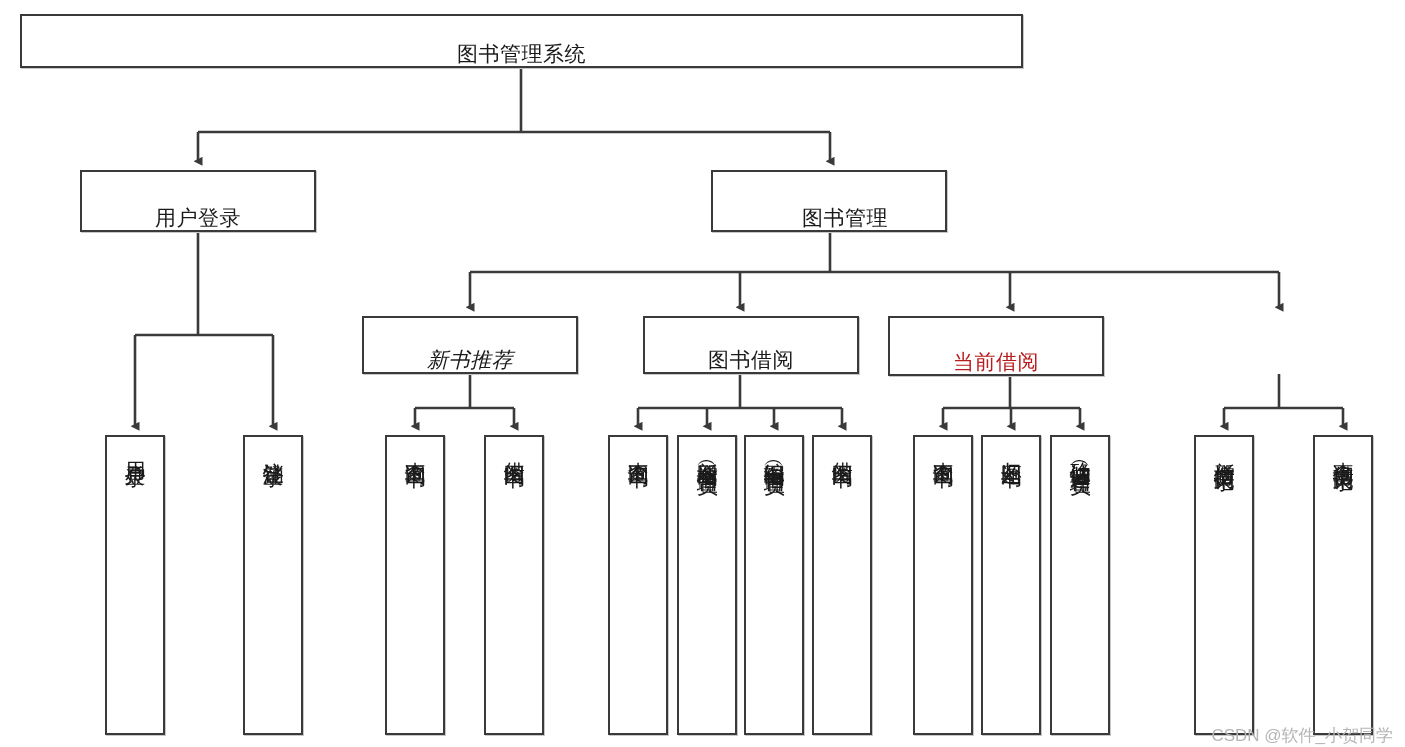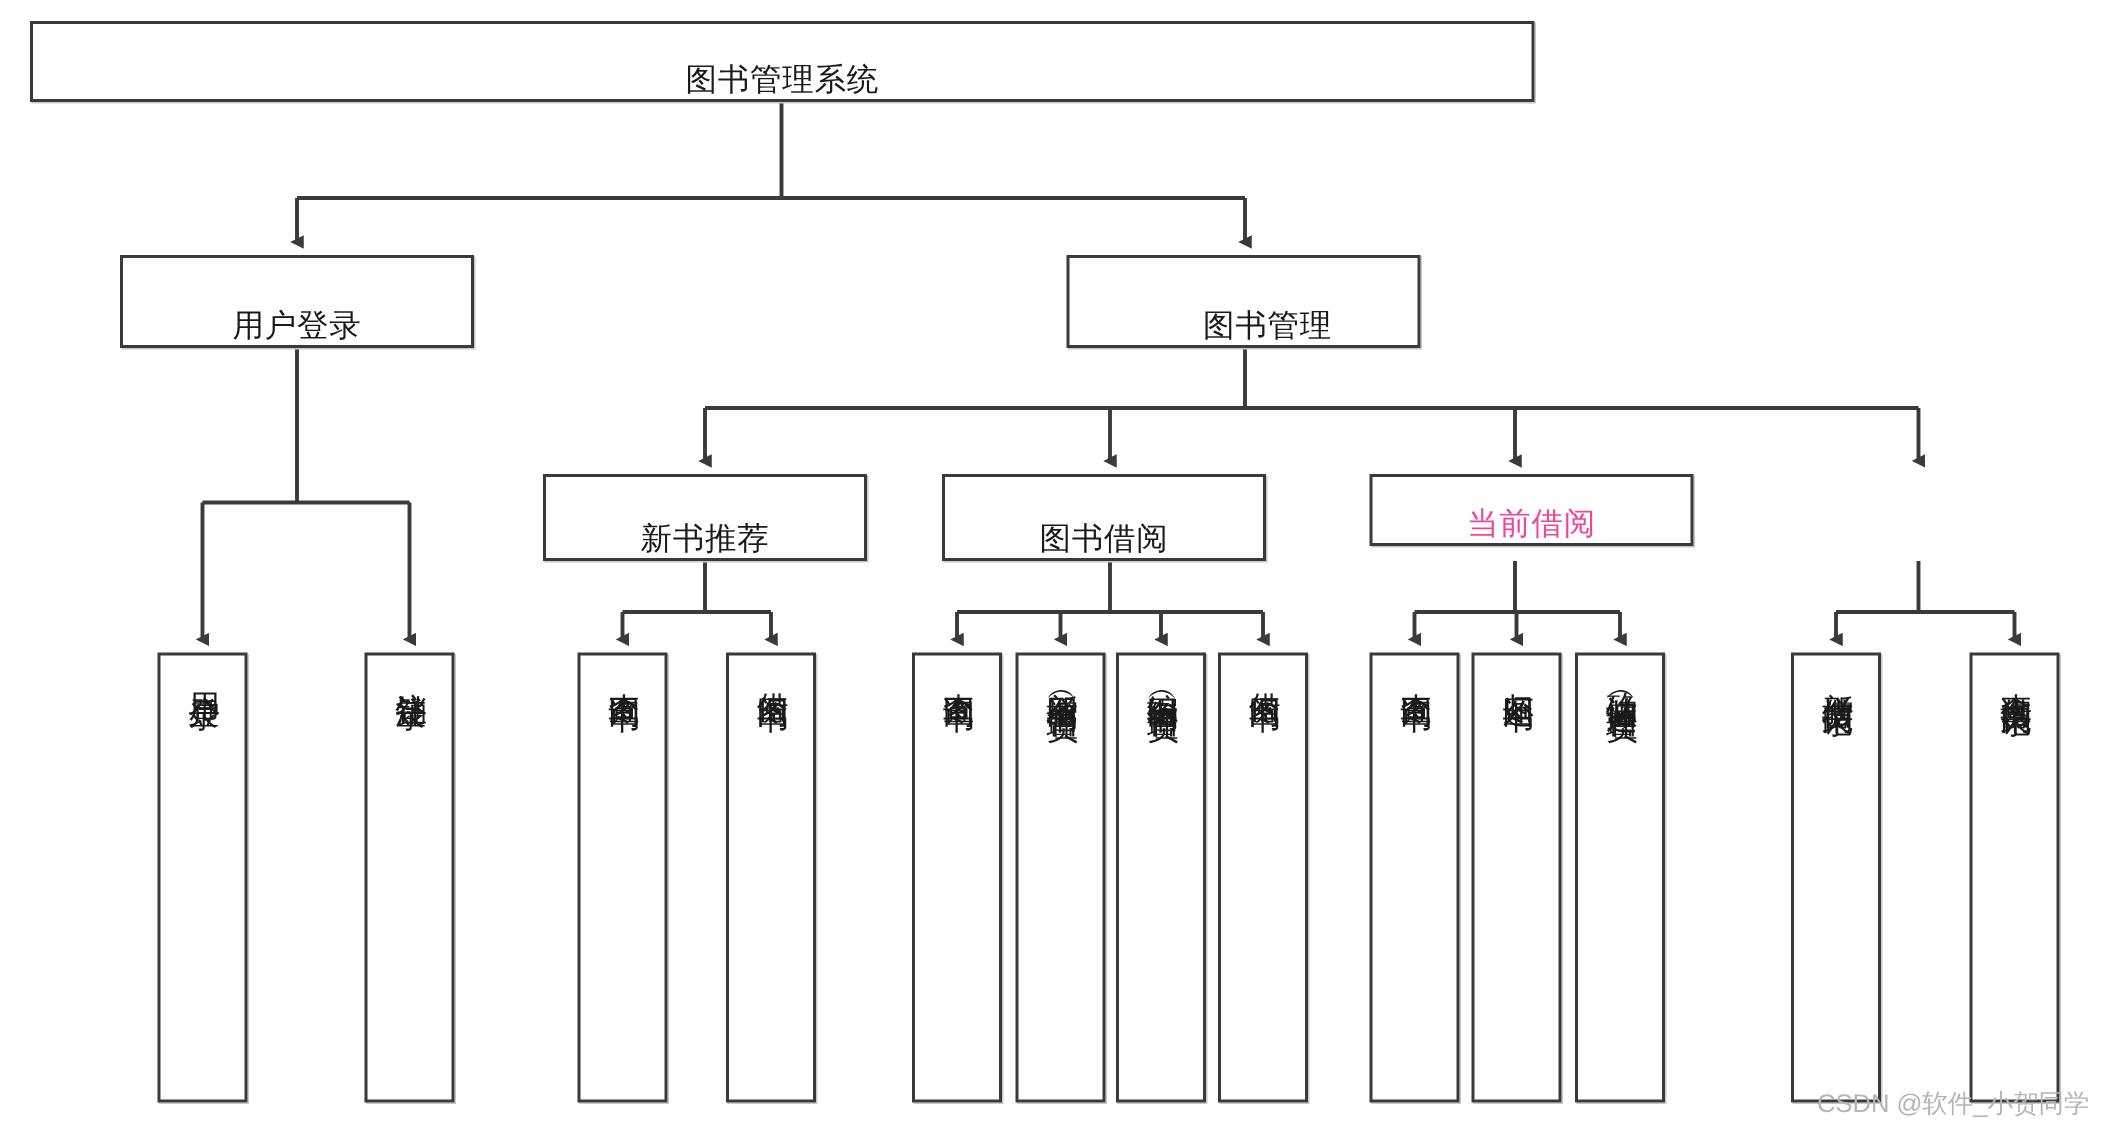--- a/index.html
+++ b/index.html
@@ -129,27 +129,27 @@
     <span class="label">图书管理系统</span>
   </div>
 
   <div class="node horizontal" style="left: 80px; top: 170px; width: 236px; height: 62px; border-color: rgb(58, 58, 58); background: rgb(255, 255, 255); color: rgb(26, 26, 26);">
     <span class="label">用户登录</span>
   </div>
   <div class="node horizontal" style="left: 711px; top: 170px; width: 236px; height: 62px; border-color: rgb(58, 58, 58); background: rgb(255, 255, 255); color: rgb(26, 26, 26); padding-left: 32px;">
     <span class="label">图书管理</span>
   </div>
 
-  <div class="node horizontal" style="left: 362px; top: 316px; width: 216px; height: 58px; border-color: rgb(58, 58, 58); background: rgb(255, 255, 255); color: rgb(26, 26, 26);">
+  <div class="node horizontal" style="left: 362px; top: 316px; width: 216px; height: 58px; border-color: rgb(58, 58, 58); background: rgb(255, 255, 255); color: rgb(26, 26, 26); font-style: italic;">
     <span class="label">新书推荐</span>
   </div>
-  <div class="node horizontal" style="left: 628px; top: 316px; width: 216px; height: 58px; border-color: rgb(58, 58, 58); background: rgb(255, 255, 255); color: rgb(26, 26, 26);">
+  <div class="node horizontal" style="left: 643px; top: 316px; width: 216px; height: 58px; border-color: rgb(58, 58, 58); background: rgb(255, 255, 255); color: rgb(26, 26, 26);">
     <span class="label">图书借阅</span>
   </div>
-  <div class="node horizontal" style="left: 913px; top: 316px; width: 216px; height: 48px; border-color: rgb(58, 58, 58); background: rgb(255, 255, 255); color: #ec4899;">
+  <div class="node horizontal" style="left: 888px; top: 316px; width: 216px; height: 60px; border-color: rgb(58, 58, 58); background: rgb(255, 255, 255); color: #b91c1c;">
     <span class="label">当前借阅</span>
   </div>
 
   <div class="node vertical" style="left: 105px; top: 435px; width: 60px; height: 300px; border-color: rgb(58, 58, 58); background: rgb(255, 255, 255); color: rgb(26, 26, 26);">
     <span class="label">用户登录</span>
   </div>
   <div class="node vertical" style="left: 243px; top: 435px; width: 60px; height: 300px; border-color: rgb(58, 58, 58); background: rgb(255, 255, 255); color: rgb(26, 26, 26);">
     <span class="label">注销登录</span>
   </div>
   <div class="node vertical" style="left: 385px; top: 435px; width: 60px; height: 300px; border-color: rgb(58, 58, 58); background: rgb(255, 255, 255); color: rgb(26, 26, 26);">

